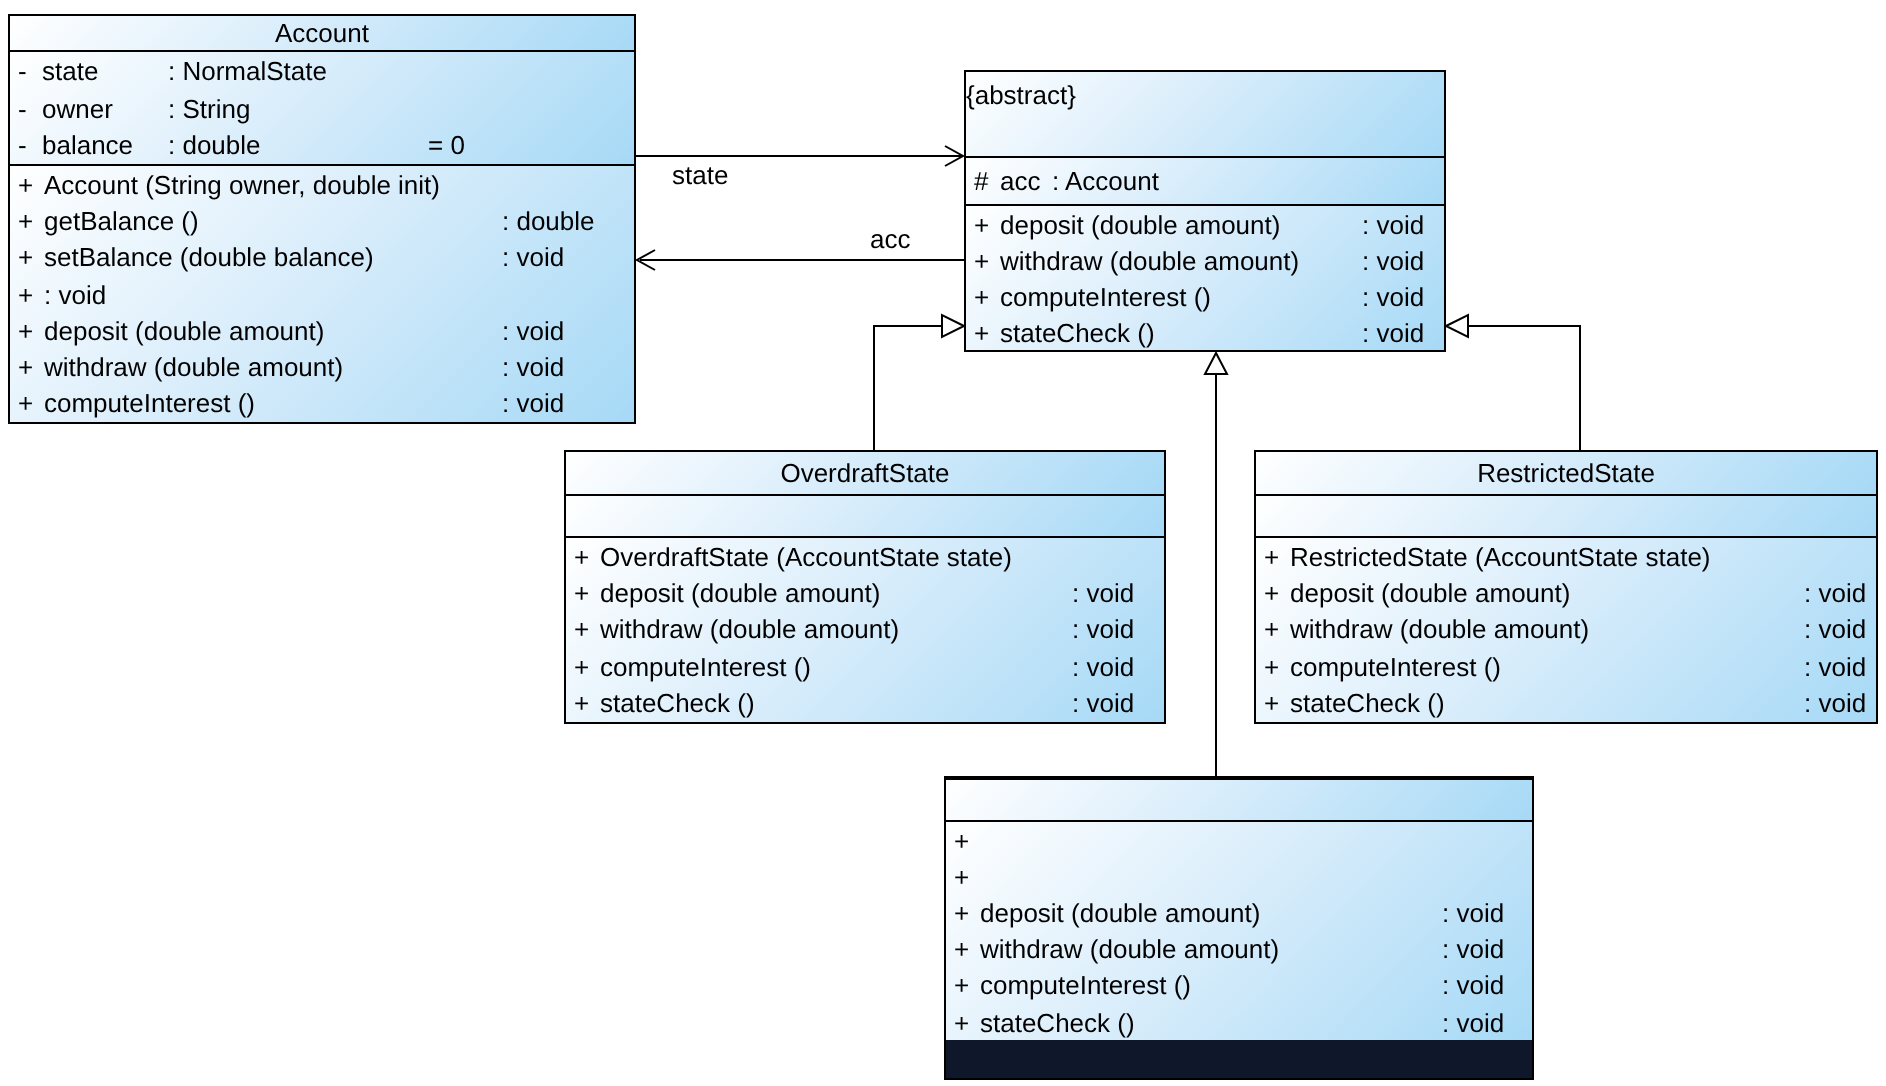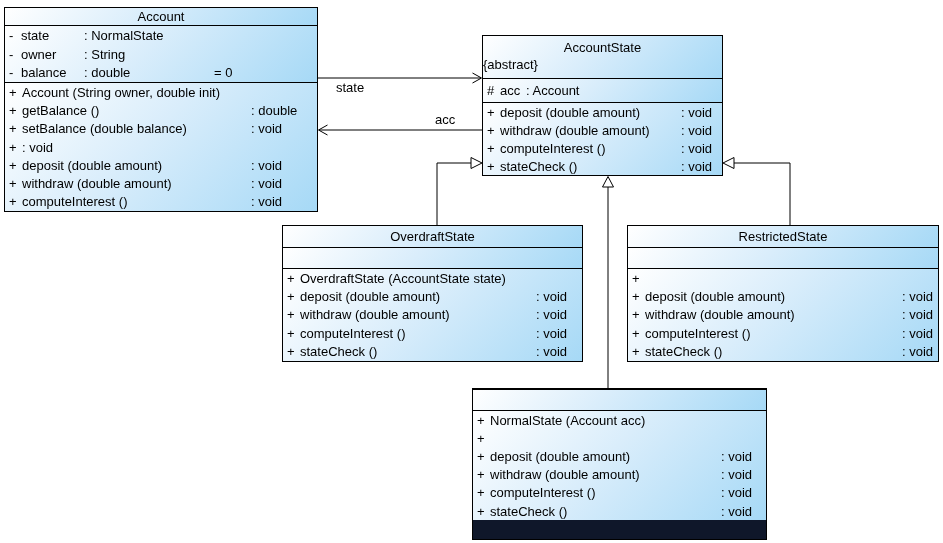--- a/index.html
+++ b/index.html
@@ -131,21 +131,20 @@
       <div class="row m-row">
         <span>+</span>
         <span>computeInterest ()</span>
         <span>: void</span>
       </div>
     </div>
   </div>
 
   <div class="uml-class" id="cls-accountstate" style="left:482px; top:35px; width:241px; height:141px">
     <div class="cmp first title-cmp" style="height:42px; justify-content:flex-start; padding-top:3px">
-      <div class="tname">AccountState</div>
       <div class="stereo">{abstract}</div>
     </div>
     <div class="cmp" style="height:24px">
       <div class="row a-row">
         <span>#</span>
         <span>acc</span>
         <span>: Account</span>
       </div>
     </div>
     <div class="cmp" style="height:73px">
@@ -207,20 +206,21 @@
   </div>
 
   <div class="uml-class" id="cls-restrictedstate" style="left:627px; top:225px; width:312px; height:137px">
     <div class="cmp first title-cmp" style="height:21px">
       <div class="tname">RestrictedState</div>
     </div>
     <div class="cmp" style="height:21px"></div>
     <div class="cmp" style="height:93px">
       <div class="row m-row">
         <span>+</span>
+        <span>RestrictedState (AccountState state)</span>
         <span></span>
       </div>
       <div class="row m-row">
         <span>+</span>
         <span>deposit (double amount)</span>
         <span>: void</span>
       </div>
       <div class="row m-row">
         <span>+</span>
         <span>withdraw (double amount)</span>
@@ -237,21 +237,20 @@
         <span>: void</span>
       </div>
     </div>
   </div>
 
   <div class="uml-class" id="cls-normalstate" style="left:472px; top:388px; width:295px; height:152px">
     <div class="cmp" style="height:21px"></div>
     <div class="cmp" style="height:110px">
       <div class="row m-row">
         <span>+</span>
-        <span>NormalState (Account acc)</span>
         <span></span>
       </div>
       <div class="row m-row">
         <span>+</span>
         <span></span>
       </div>
       <div class="row m-row">
         <span>+</span>
         <span>deposit (double amount)</span>
         <span>: void</span>

